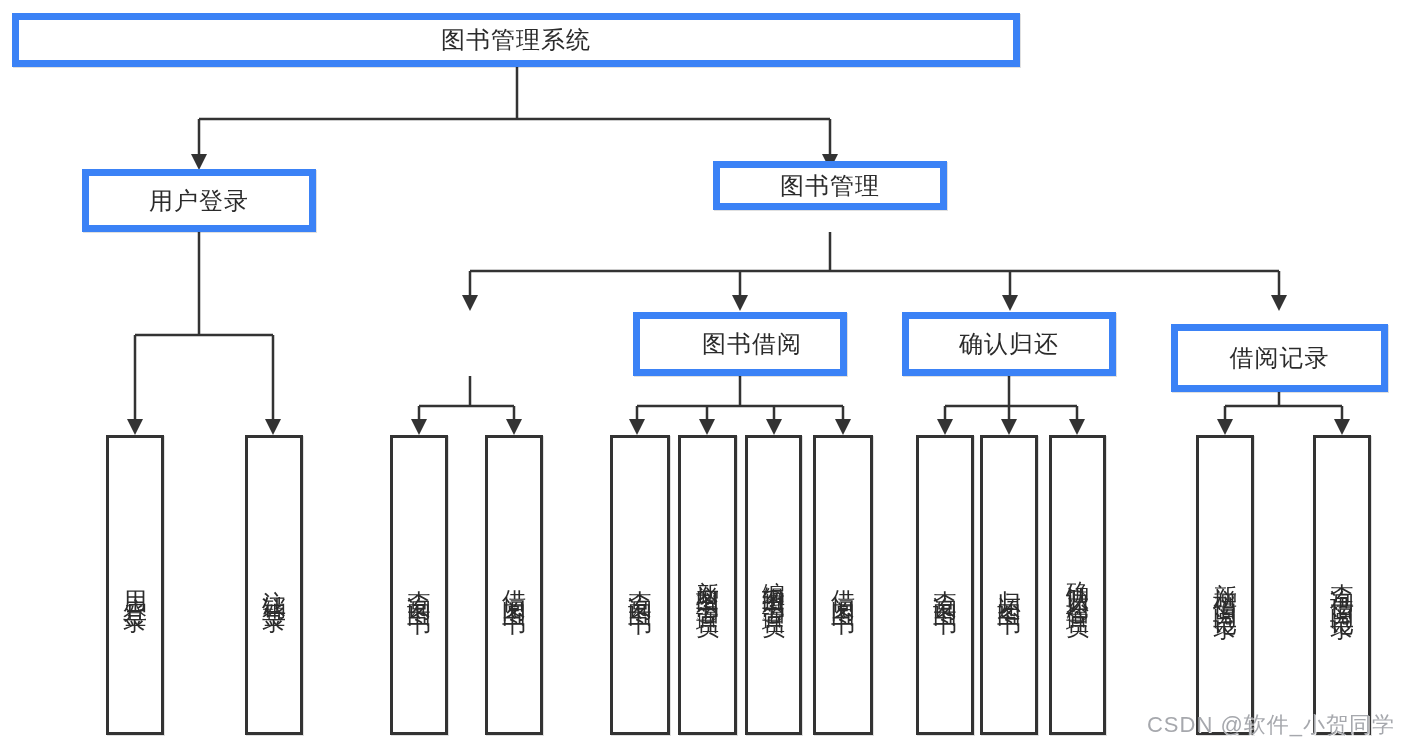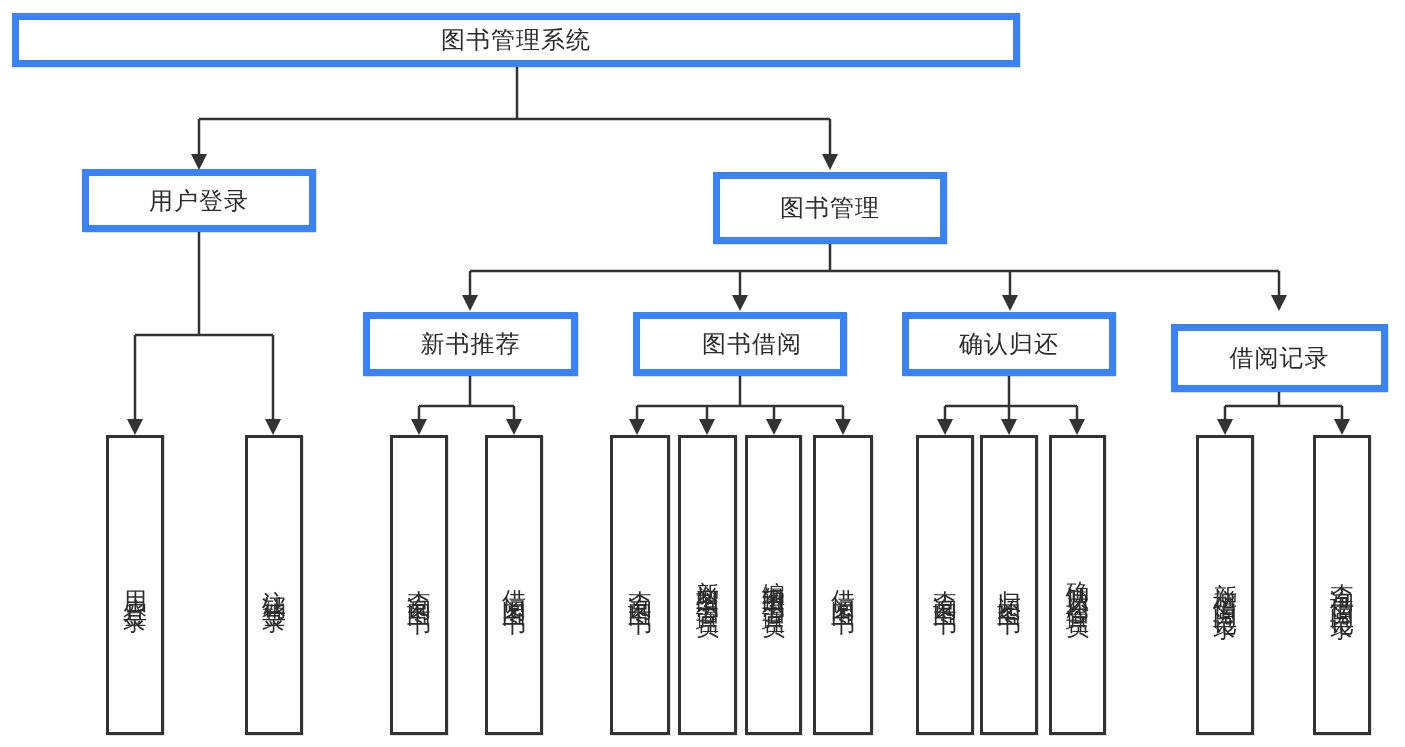--- a/index.html
+++ b/index.html
@@ -105,23 +105,22 @@
                M411 419 h16 l-8 16 z M506 419 h16 l-8 16 z
                M629 419 h16 l-8 16 z M699 419 h16 l-8 16 z M766 419 h16 l-8 16 z M835 419 h16 l-8 16 z
                M937 419 h16 l-8 16 z M1001 419 h16 l-8 16 z M1069 419 h16 l-8 16 z
                M1217 419 h16 l-8 16 z M1334 419 h16 l-8 16 z"></path>
     </g>
   </svg>
 
   <div class="hbox" style="left:12px; top:13px; width:1008px; height:54px;">图书管理系统</div>
 
   <div class="hbox" style="left:82px; top:169px; width:234px; height:63px;">用户登录</div>
-  <div class="hbox" style="left:713px; top:172px; width:234px; height:72px;font-family:Liberation Mono, monospace;">图书管理</div>
+  <div class="hbox" style="left:713px; top:161px; width:234px; height:49px;font-family:Liberation Mono, monospace;">图书管理</div>
 
-  <div class="hbox" style="left:363px; top:312px; width:215px; height:64px;">新书推荐</div>
   <div class="hbox" style="left:633px; top:312px; width:214px; height:64px;padding-left:24px;">图书借阅</div>
   <div class="hbox" style="left:902px; top:312px; width:214px; height:64px;">确认归还</div>
   <div class="hbox" style="left:1171px; top:312px; width:217px; height:68px;margin-top:12px;">借阅记录</div>
 
   <div class="vbox" style="left:106px;">
     <span class="vlabel">用户登录</span>
   </div>
   <div class="vbox" style="left:245px;">
     <span class="vlabel">注销登录</span>
   </div>
@@ -156,14 +155,15 @@
     <span class="vlabel">确认归还（管理员）</span>
   </div>
 
   <div class="vbox" style="left:1196px;">
     <span class="vlabel">新增借阅记录</span>
   </div>
   <div class="vbox" style="left:1313px;">
     <span class="vlabel">查询借阅记录</span>
   </div>
 
+  <div id="watermark">CSDN @软件_小贺同学</div>
 
 </div>
 
 </body></html>

